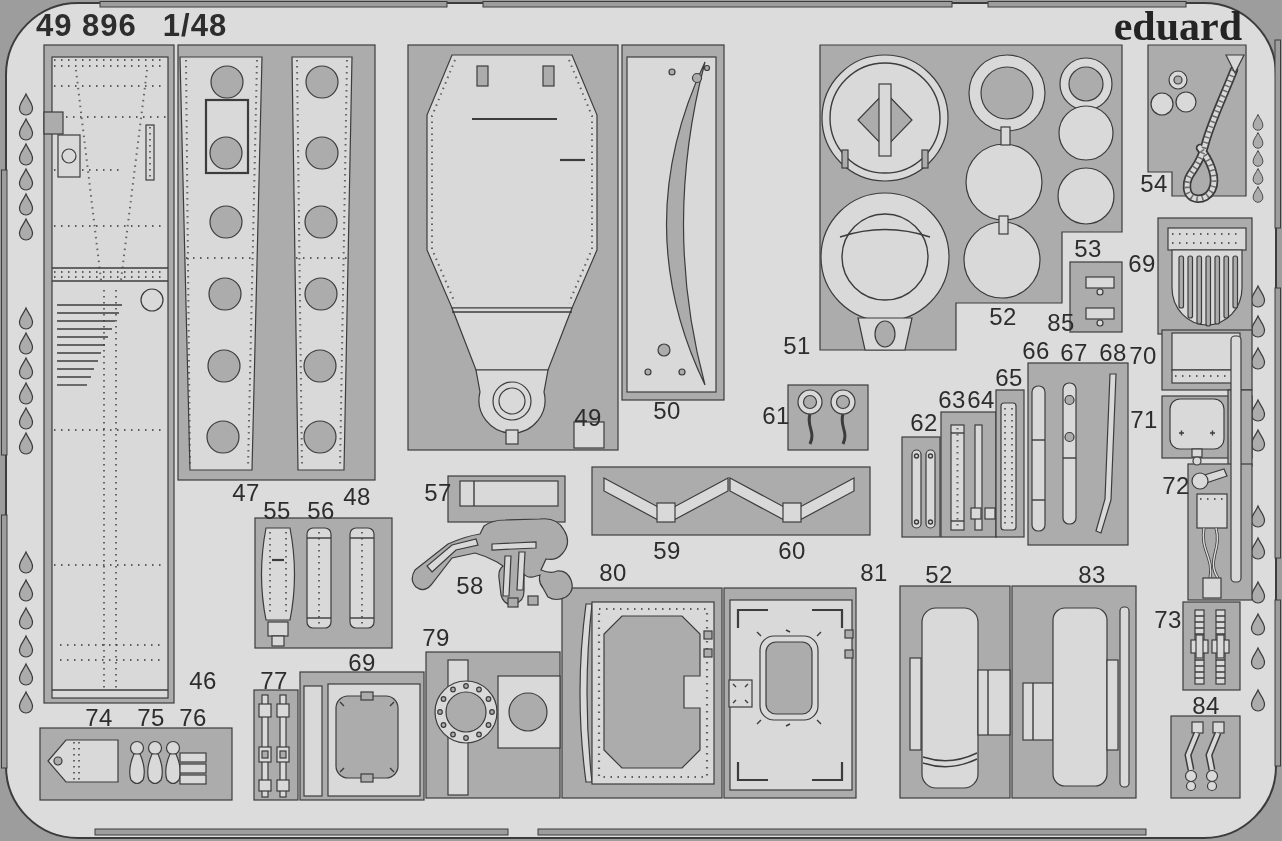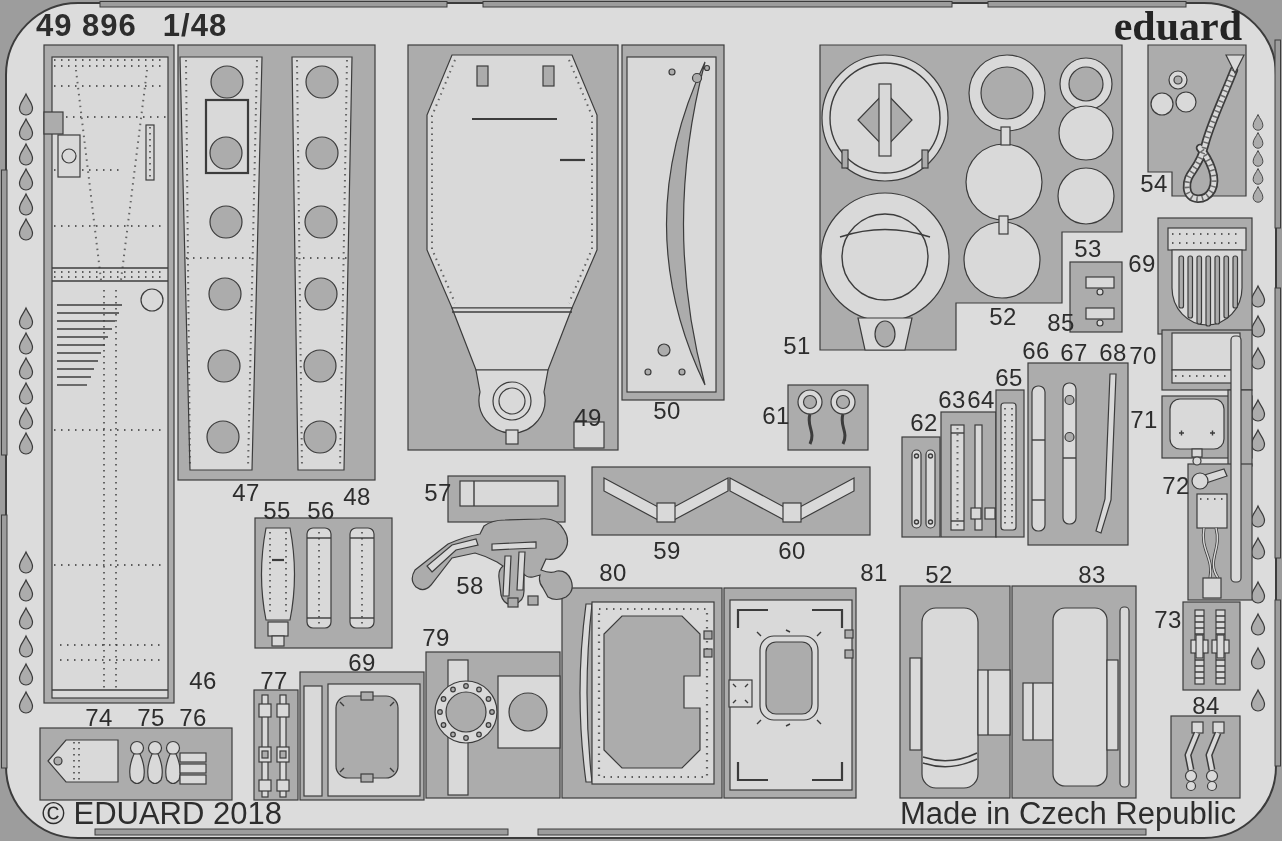--- a/index.html
+++ b/index.html
@@ -555,22 +555,20 @@
     <rect class="pt" x="1107" y="660" width="11" height="90"></rect>
     <rect class="pt" x="1120" y="607" width="9" height="180" rx="4"></rect>
   </g>
 </svg>
 
 <div class="hdr">
   <span>49 896</span>
   <span>1/48</span>
 </div>
 <div class="logo">eduard</div>
-<div class="foot-l">© EDUARD 2018</div>
-<div class="foot-r">Made in Czech Republic</div>
 
 <div class="pn" style="left:203px;top:681px">46</div>
 <div class="pn" style="left:246px;top:493px">47</div>
 <div class="pn" style="left:357px;top:497px">48</div>
 <div class="pn" style="left:588px;top:418px">49</div>
 <div class="pn" style="left:667px;top:411px">50</div>
 <div class="pn" style="left:797px;top:346px">51</div>
 <div class="pn" style="left:1003px;top:317px">52</div>
 <div class="pn" style="left:1088px;top:249px">53</div>
 <div class="pn" style="left:1154px;top:184px">54</div>

